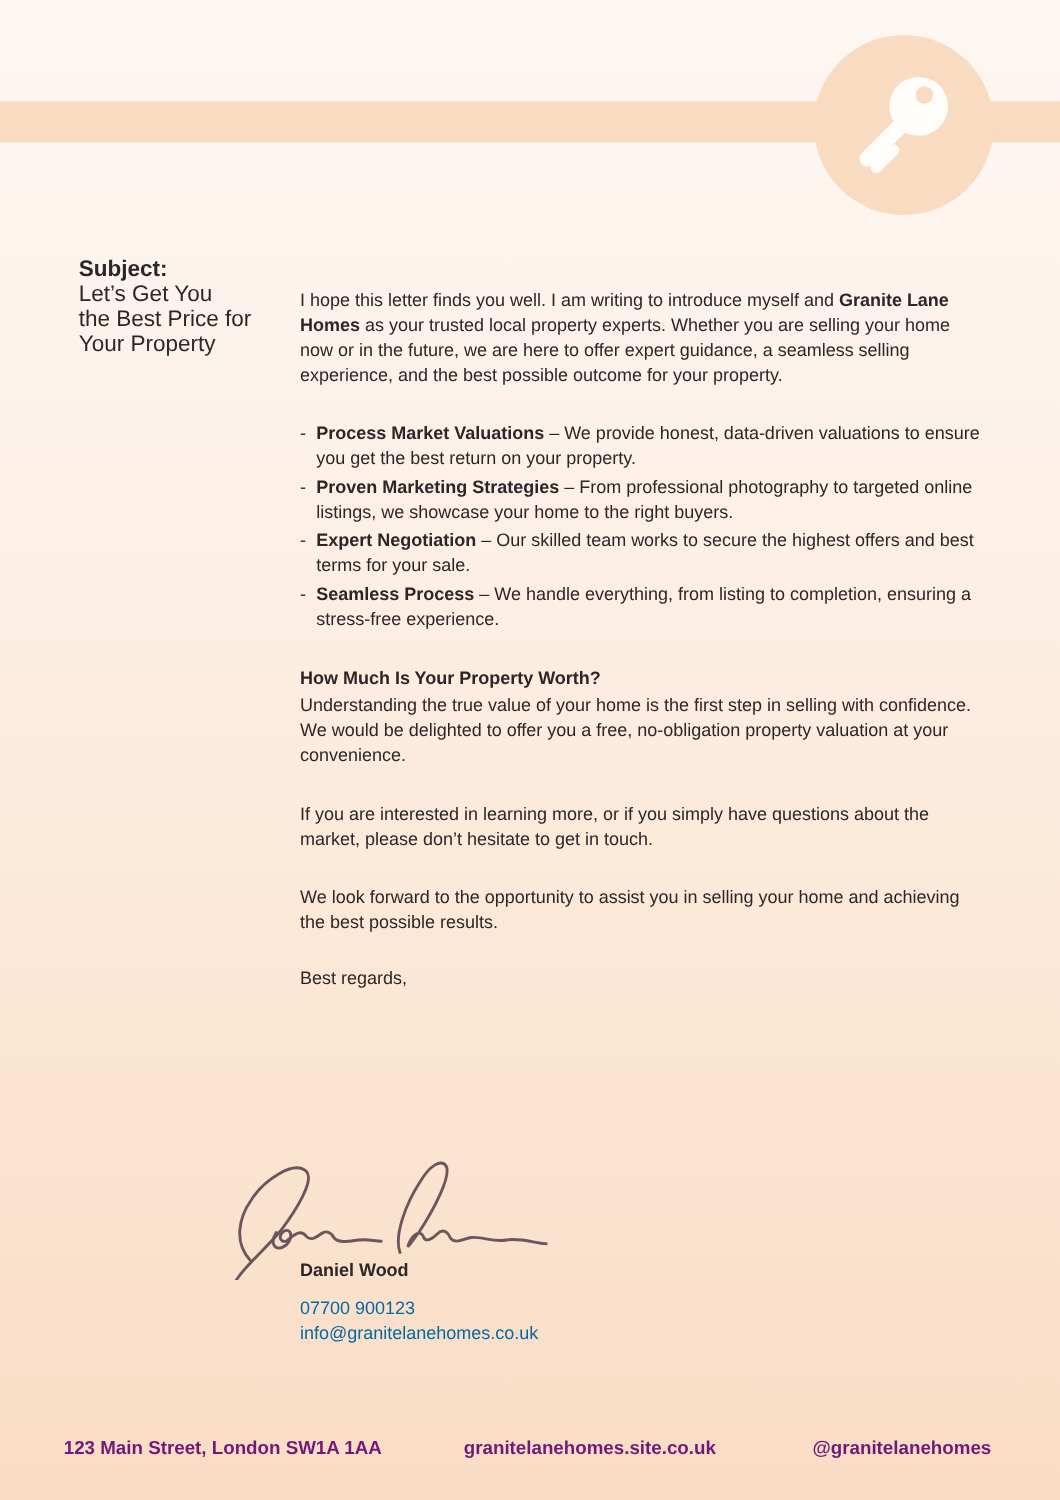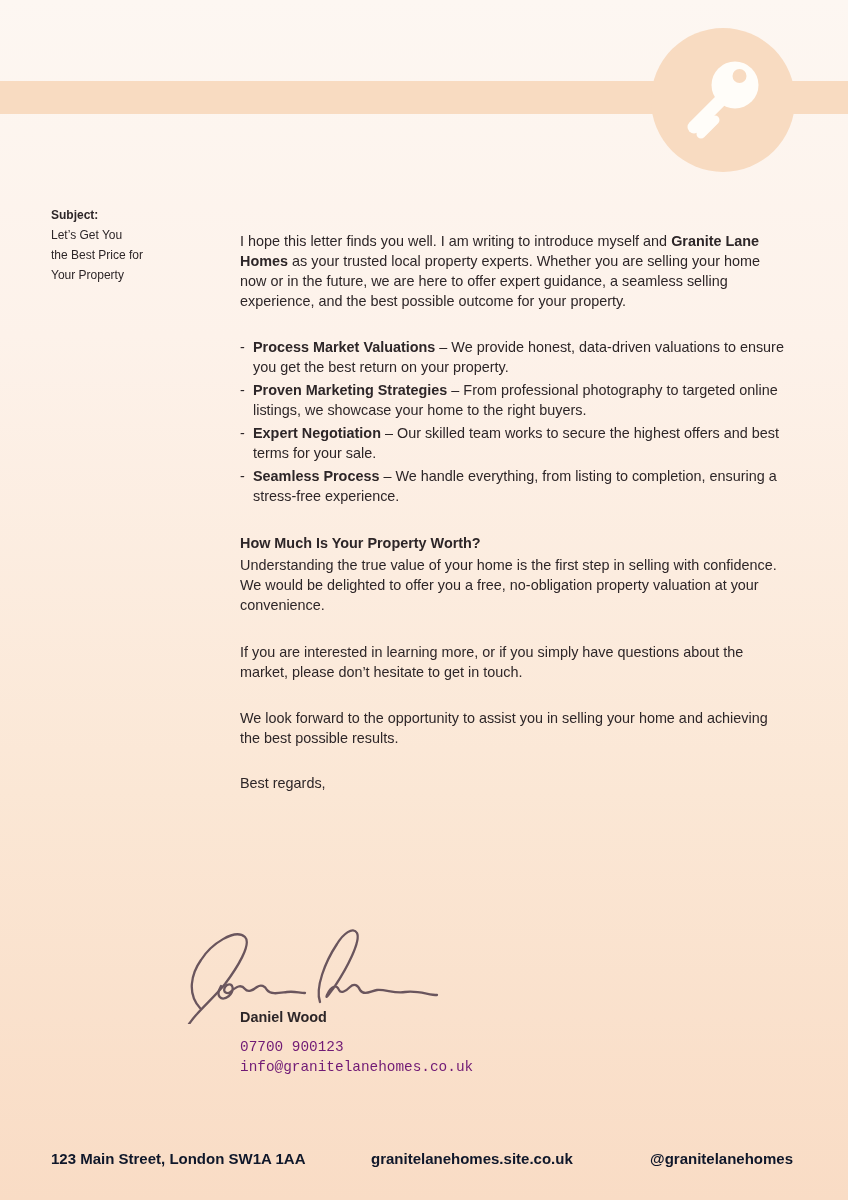--- a/index.html
+++ b/index.html
@@ -12,22 +12,22 @@
     background:linear-gradient(180deg,#fdf7f2 0%, #fdf2ea 28%, #fbe7d5 66%, #f9dcc5 100%);
   }
 
   
   .band { position:absolute; left:0; top:81px; width:848px; height:33px; background:#f8dbc1; }
   .badge { position:absolute; left:651px; top:28px; width:144px; height:144px;
            border-radius:50%; background:#f8dbc1; }
   .badge svg { display:block; width:144px; height:144px; }
 
   
-  .sidebar { position:absolute; left:51px; top:205px; width:170px;
-             font-size:12px; line-height:20px; }
+  .sidebar { position:absolute; left:63px; top:205px; width:170px;
+             font-size:18px; line-height:20px; }
   .sidebar .label { font-weight:700; }
 
   
   .main { position:absolute; left:240px; top:205px; width:545px;
           font-size:14.4px; line-height:20px; }
   .salutation { font-weight:700; }
   .p-intro { margin-top:26px; }
   .heading { font-weight:700; margin-top:27px; }
   .p-why { margin-top:1px; }
   .p-worth { margin-top:2px; }
@@ -40,24 +40,24 @@
   .p-forward { margin-top:26px; }
   .closing { margin-top:25px; }
 
   b { font-weight:700; }
 
   
   .signature { position:absolute; left:185px; top:924px; width:255px; height:100px; }
   .signature svg { display:block; width:255px; height:100px; }
   .signer { position:absolute; left:240px; top:995px; font-size:14.4px; line-height:20px;margin-top:12px; }
   .signer .name { font-weight:700; }
-  .signer .contact { margin-top:10px; color:#701a75;font-family:Liberation Mono, monospace; }
+  .signer .contact { margin-top:10px; color:#0369a1; }
 
   
-  .footer-item { position:absolute; top:1150px; font-size:15px; font-weight:700; color:#0f172a; }
+  .footer-item { position:absolute; top:1150px; font-size:15px; font-weight:700; color:#701a75; }
   .footer-address { left:51px; }
   .footer-website { left:371px; }
   .footer-social  { left:650px; }
 </style>
 </head>
 <body>
 
 <div class="band"></div>
 <div class="badge">
   <svg viewBox="0 0 144 144" aria-hidden="true">

